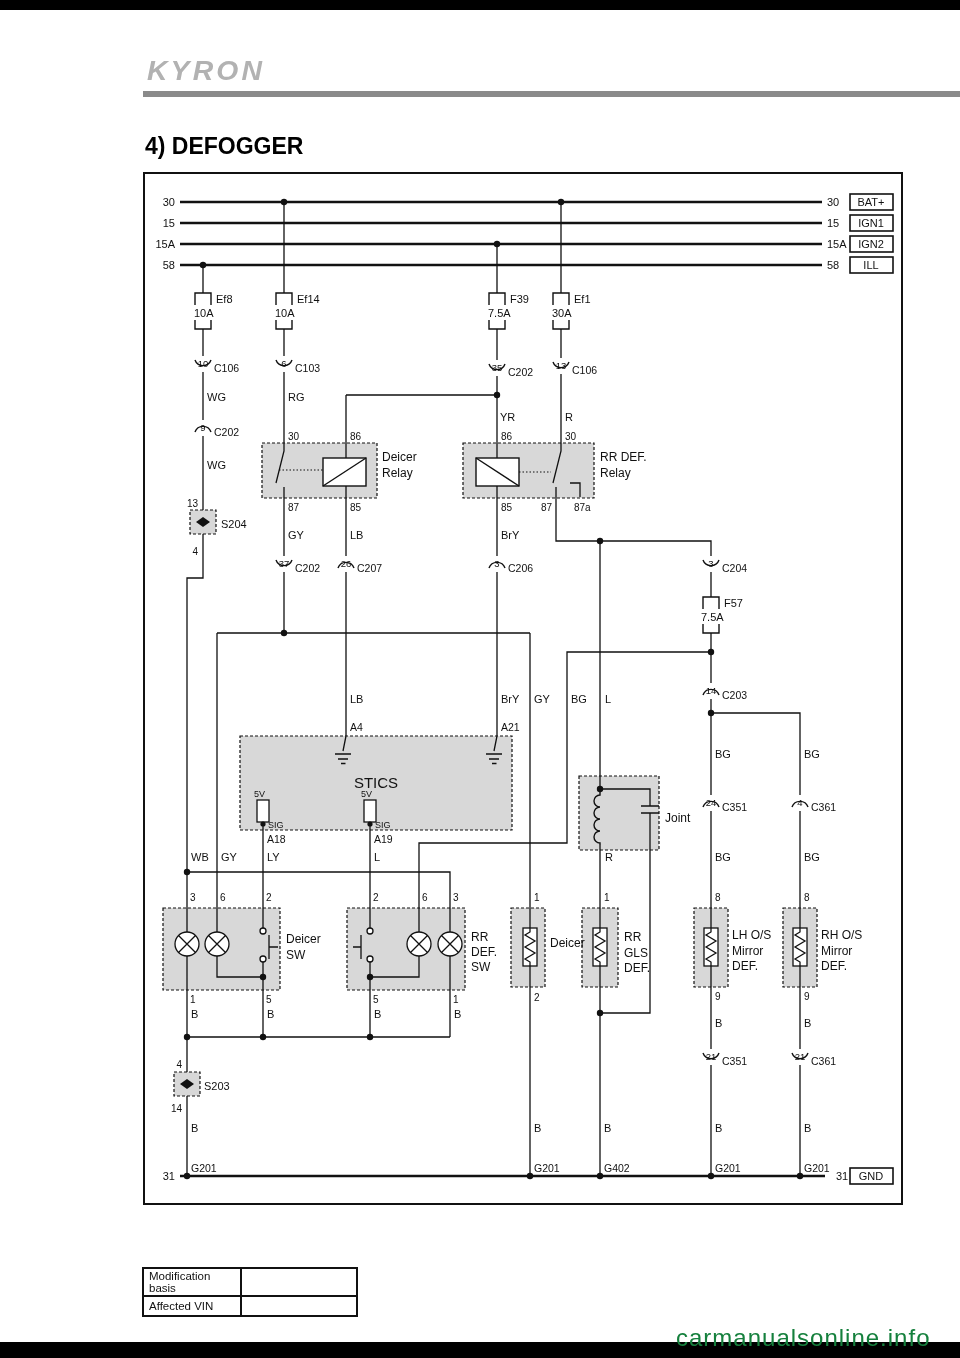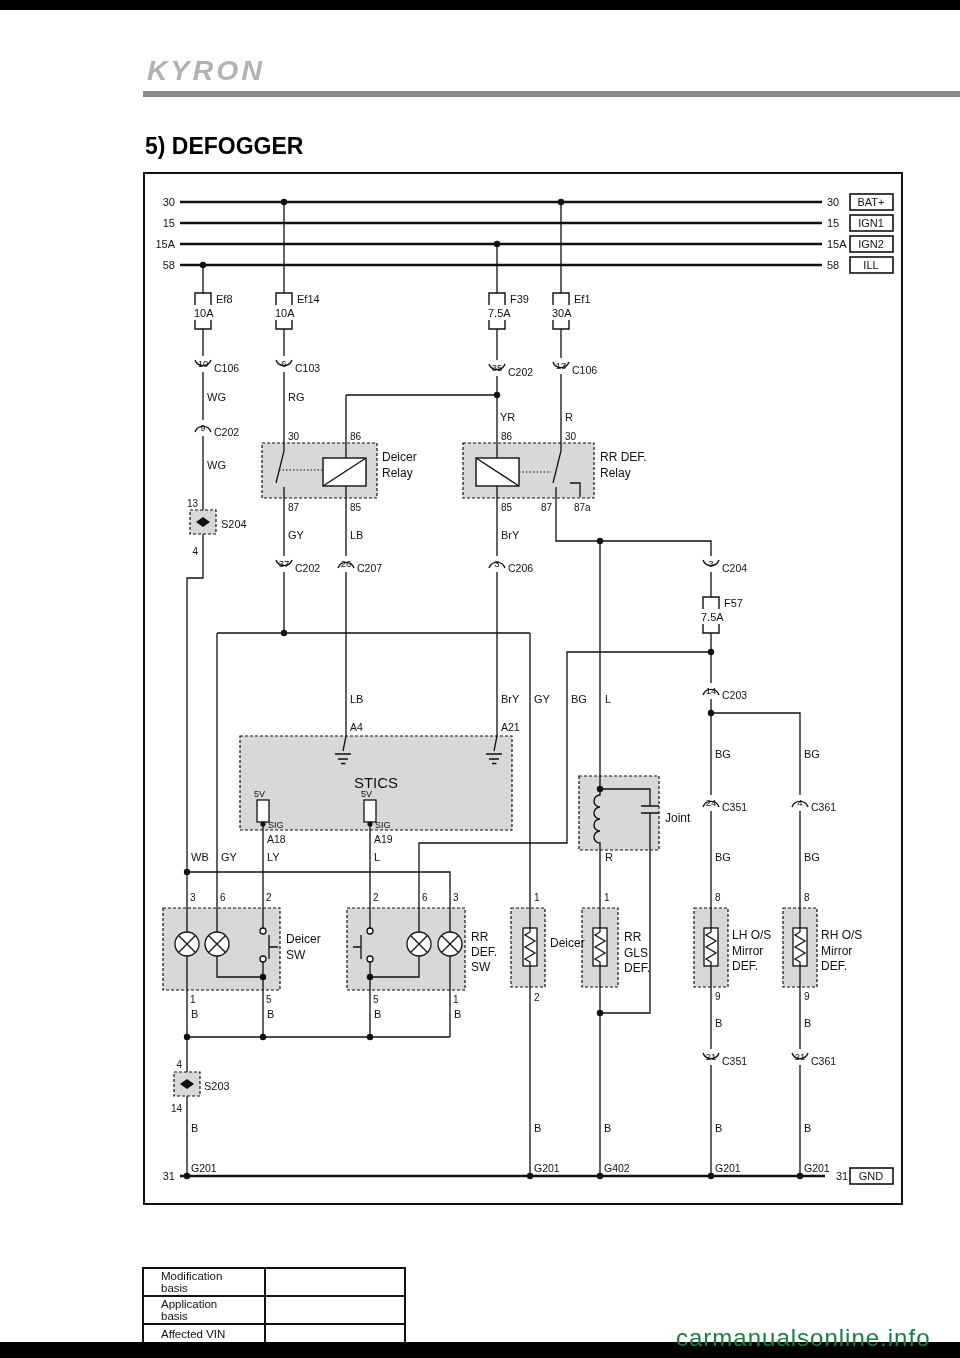--- a/index.html
+++ b/index.html
@@ -7,33 +7,33 @@
        font-family:"Liberation Sans", sans-serif;color:#111;}
   .topbar{position:absolute;left:0;top:0;width:960px;height:10px;background:#000;}
   .bottombar{position:absolute;left:0;top:1342px;width:960px;height:16px;background:#000;}
   .brand{position:absolute;left:147px;top:56px;font-size:27px;font-weight:bold;font-style:italic;
          color:#b2b2b2;letter-spacing:3px;transform:scaleX(1.05);transform-origin:left;}
   .rule{position:absolute;left:143px;top:91px;width:817px;height:6px;background:#8a8a8a;}
   .page-title{position:absolute;left:145px;top:133px;font-size:23px;font-weight:bold;color:#000;}
   svg.diagram{position:absolute;left:143px;top:172px;}
   svg text{fill:#111;font-family:"Liberation Sans",sans-serif;}
   .ftable{position:absolute;left:142px;top:1267px;border-collapse:collapse;}
-  .ftable td{border:2px solid #111;height:16px;font-size:11.5px;padding:1px 17px;}
+  .ftable td{border:2px solid #111;height:16px;font-size:11.5px;padding:1px 5px;}
   .ftable td.lbl{width:86px;}
   .ftable td.val{width:104px;}
   .watermark{position:absolute;left:676px;top:1324px;font-size:24px;color:#15803d;
              letter-spacing:1px;z-index:5;}
 </style>
 </head>
 <body>
 
 <div class="topbar"></div>
 <div class="brand">KYRON</div>
 <div class="rule"></div>
-<div class="page-title">5) DEFOGGER</div>
+<div class="page-title">4) DEFOGGER</div>
 
 <svg class="diagram" width="760" height="1033" viewBox="143 172 760 1033">
 
   <rect x="144" y="173" width="758" height="1031" fill="none" stroke="#111" stroke-width="2"></rect>
 
   <g stroke="#111" stroke-width="2.4">
     <path d="M180,202 H822 M180,223 H822 M180,244 H822 M180,265 H822 M180,1176 H825"></path>
   </g>
 
   <g fill="#fff" stroke="#111" stroke-width="1.6">
@@ -335,24 +335,20 @@
     </g>
 </svg>
 
 <table class="ftable">
   <tbody>
       <tr>
     <td class="lbl">Modification basis</td>
     <td class="val"></td>
   </tr>
   <tr>
-    <td class="lbl">Application basis</td>
-    <td class="val"></td>
-  </tr>
-  <tr>
     <td class="lbl">Affected VIN</td>
     <td class="val"></td>
   </tr>
 </tbody>
   </table>
 
 <div class="watermark">carmanualsonline.info</div>
 <div class="bottombar"></div>
 
 </body></html>

